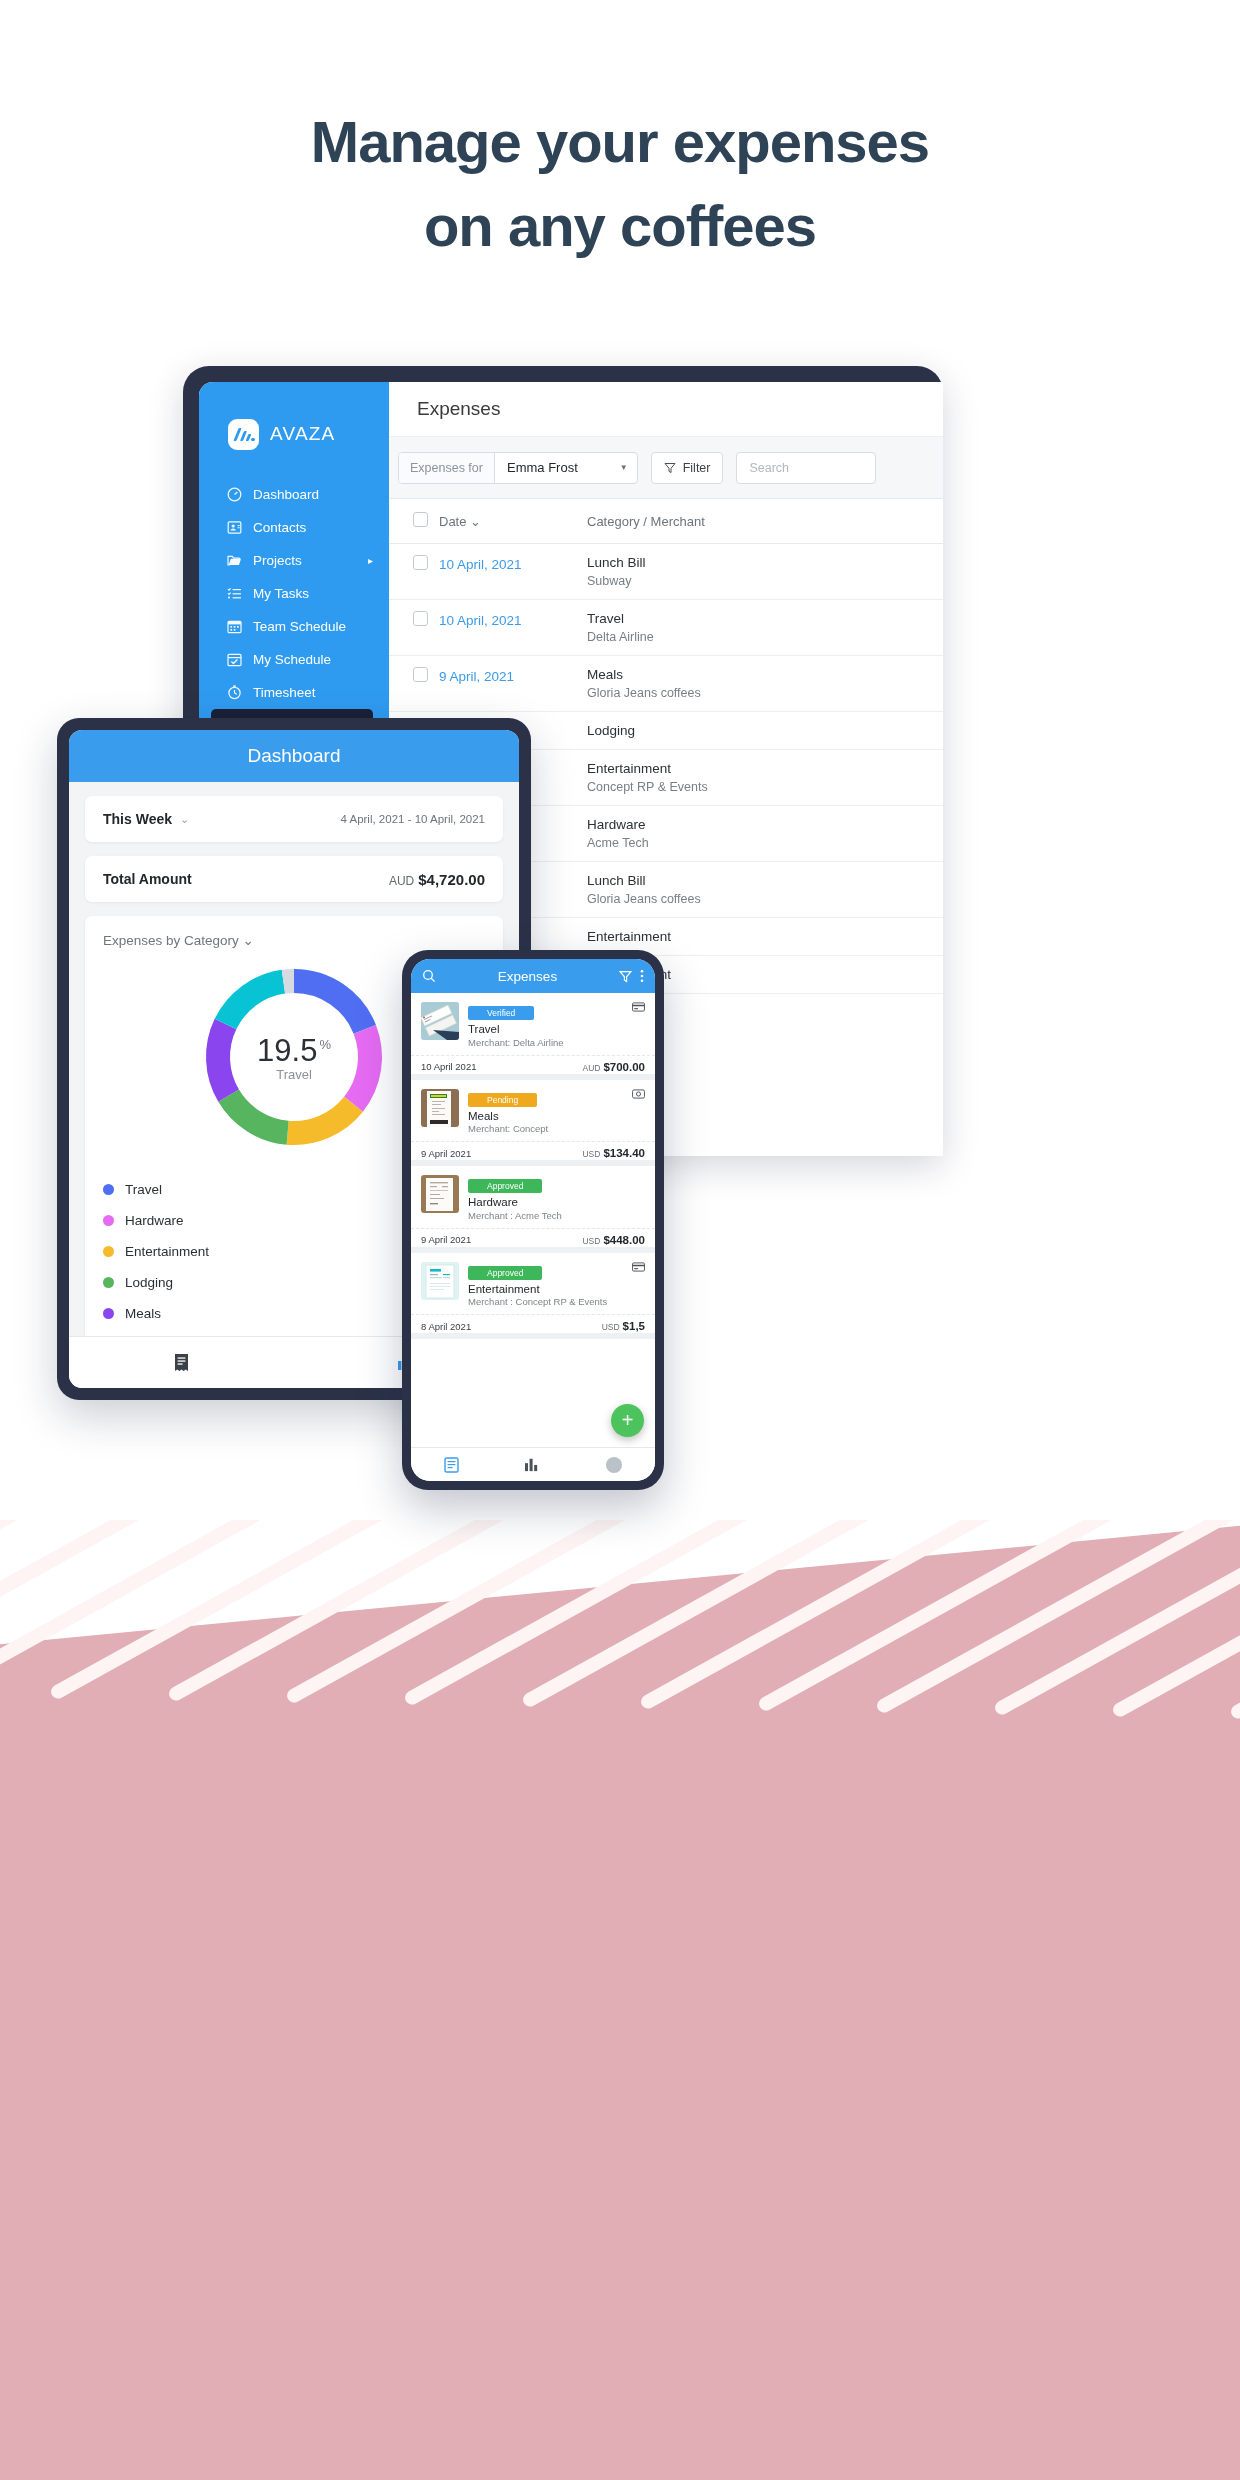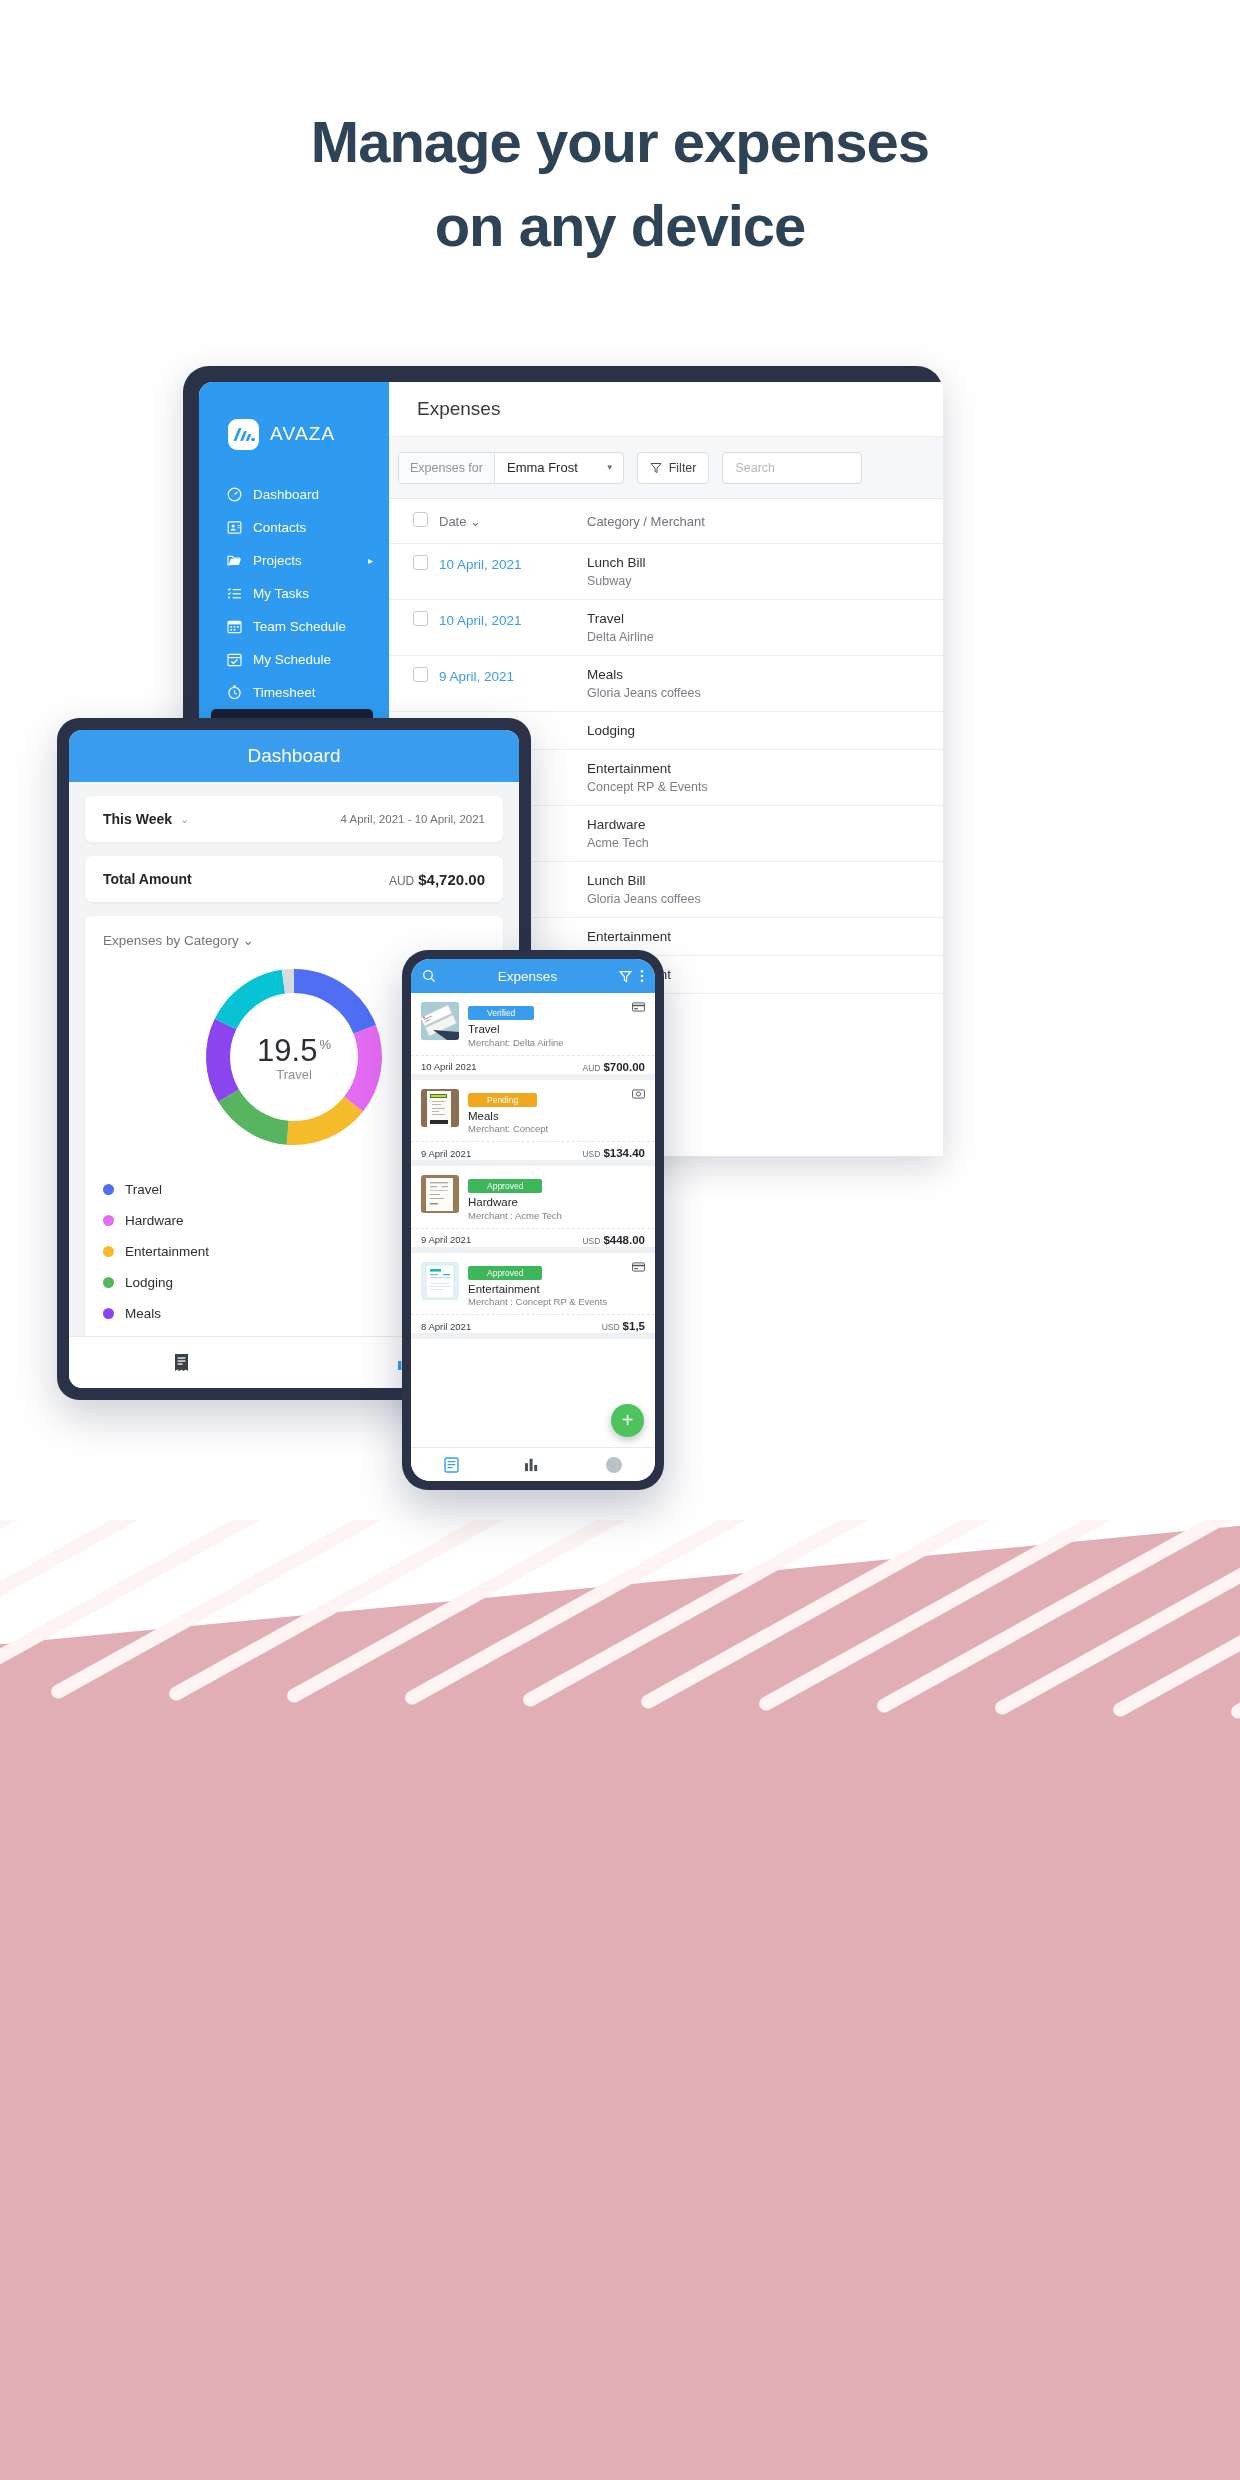--- a/index.html
+++ b/index.html
@@ -71,21 +71,21 @@
 
   
   .mn{ flex:1; background:#fff; min-width:0;}
   .mn .ttl{ height:55px; display:flex; align-items:center; padding-left:28px;
     font-size:19px; color:#3a3a3a; border-bottom:1px solid #eef0f2;}
   .mn .fbar{ height:62px; background:#f5f7f9; display:flex; align-items:center;
     padding-left:9px; gap:13px; border-bottom:1px solid #e6e9ec;}
   .seg{ display:flex; height:32px; border:1px solid #d9dde1; border-radius:4px; overflow:hidden; background:#fff;}
   .seg .lbl{ background:#fafbfc; color:#8d949b; font-size:12.5px; padding:0 11px; display:flex;align-items:center;
      border-right:1px solid #d9dde1;}
-  .seg .val{ color:#24292e; font-size:13px; padding:0 9px 0 12px; display:flex;align-items:center; gap:28px;text-align:center; }
+  .seg .val{ color:#24292e; font-size:13px; padding:0 9px 0 12px; display:flex;align-items:center; gap:42px;text-align:center; }
   .seg .val .cd{ font-size:8px; color:#6b7177;}
   .btn{ height:32px; border:1px solid #d9dde1; border-radius:4px; background:#fff;
     display:flex;align-items:center;gap:7px;padding:0 12px;font-size:12.5px;color:#3d4248;}
   .srch{ height:32px;border:1px solid #d9dde1;border-radius:4px;background:#fff;
     display:flex;align-items:center;padding:0 12px;font-size:12.5px;color:#b4b9bd; min-width:140px;}
   table{ width:100%; border-collapse:collapse;}
   thead th{ font-size:13px;color:#6d747b;font-weight:400;text-align:left;padding:13px 0;
     border-bottom:1px solid #e8ebee;}
   tbody td{ padding:11px 0; border-bottom:1px solid #eceff1; vertical-align:top;}
   .cbx{ width:15px;height:15px;border:1.4px solid #c6cbd0;border-radius:3px;display:inline-block;}
@@ -179,21 +179,21 @@
       <div class="stripe" style="left: 760px; top: 180px;"></div>
       <div class="stripe" style="left: 878px; top: 182px;"></div>
       <div class="stripe" style="left: 996px; top: 184px;"></div>
       <div class="stripe" style="left: 1114px; top: 186px;"></div>
       <div class="stripe" style="left: 1232px; top: 188px;"></div>
     </div>
 </div>
 
 <div class="headline">
   <div class="l1">Manage your expenses</div>
-  <div class="l2">on any device</div>
+  <div class="l2">on any coffees</div>
 </div>
 
 <div id="tablet">
   <div id="tabletScreen">
 
     <div class="sb">
       <div class="brand">
         <div class="mark">
           <span class="b1"></span>
             <span class="b2"></span>

